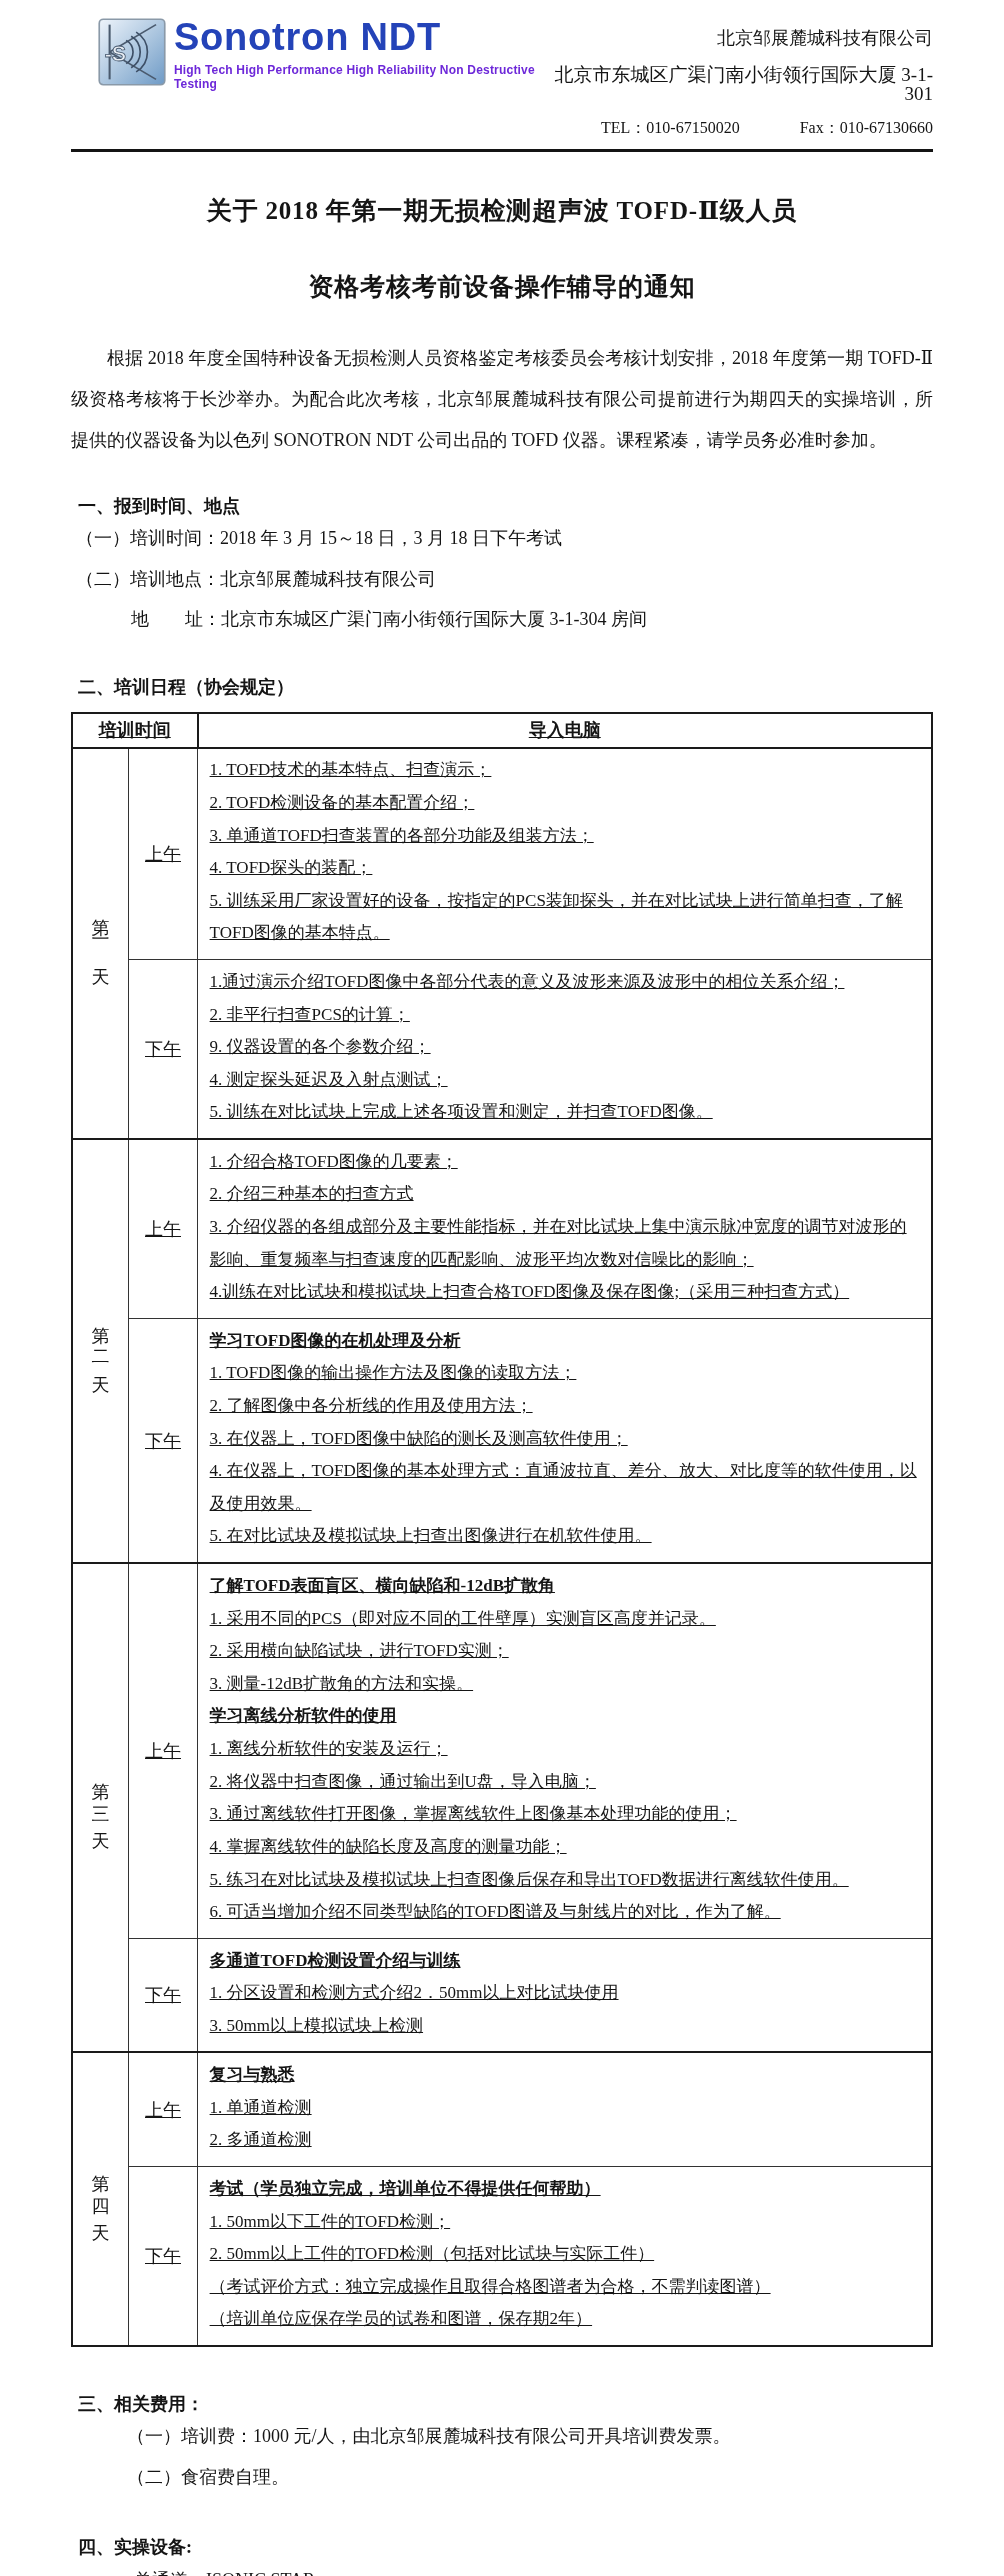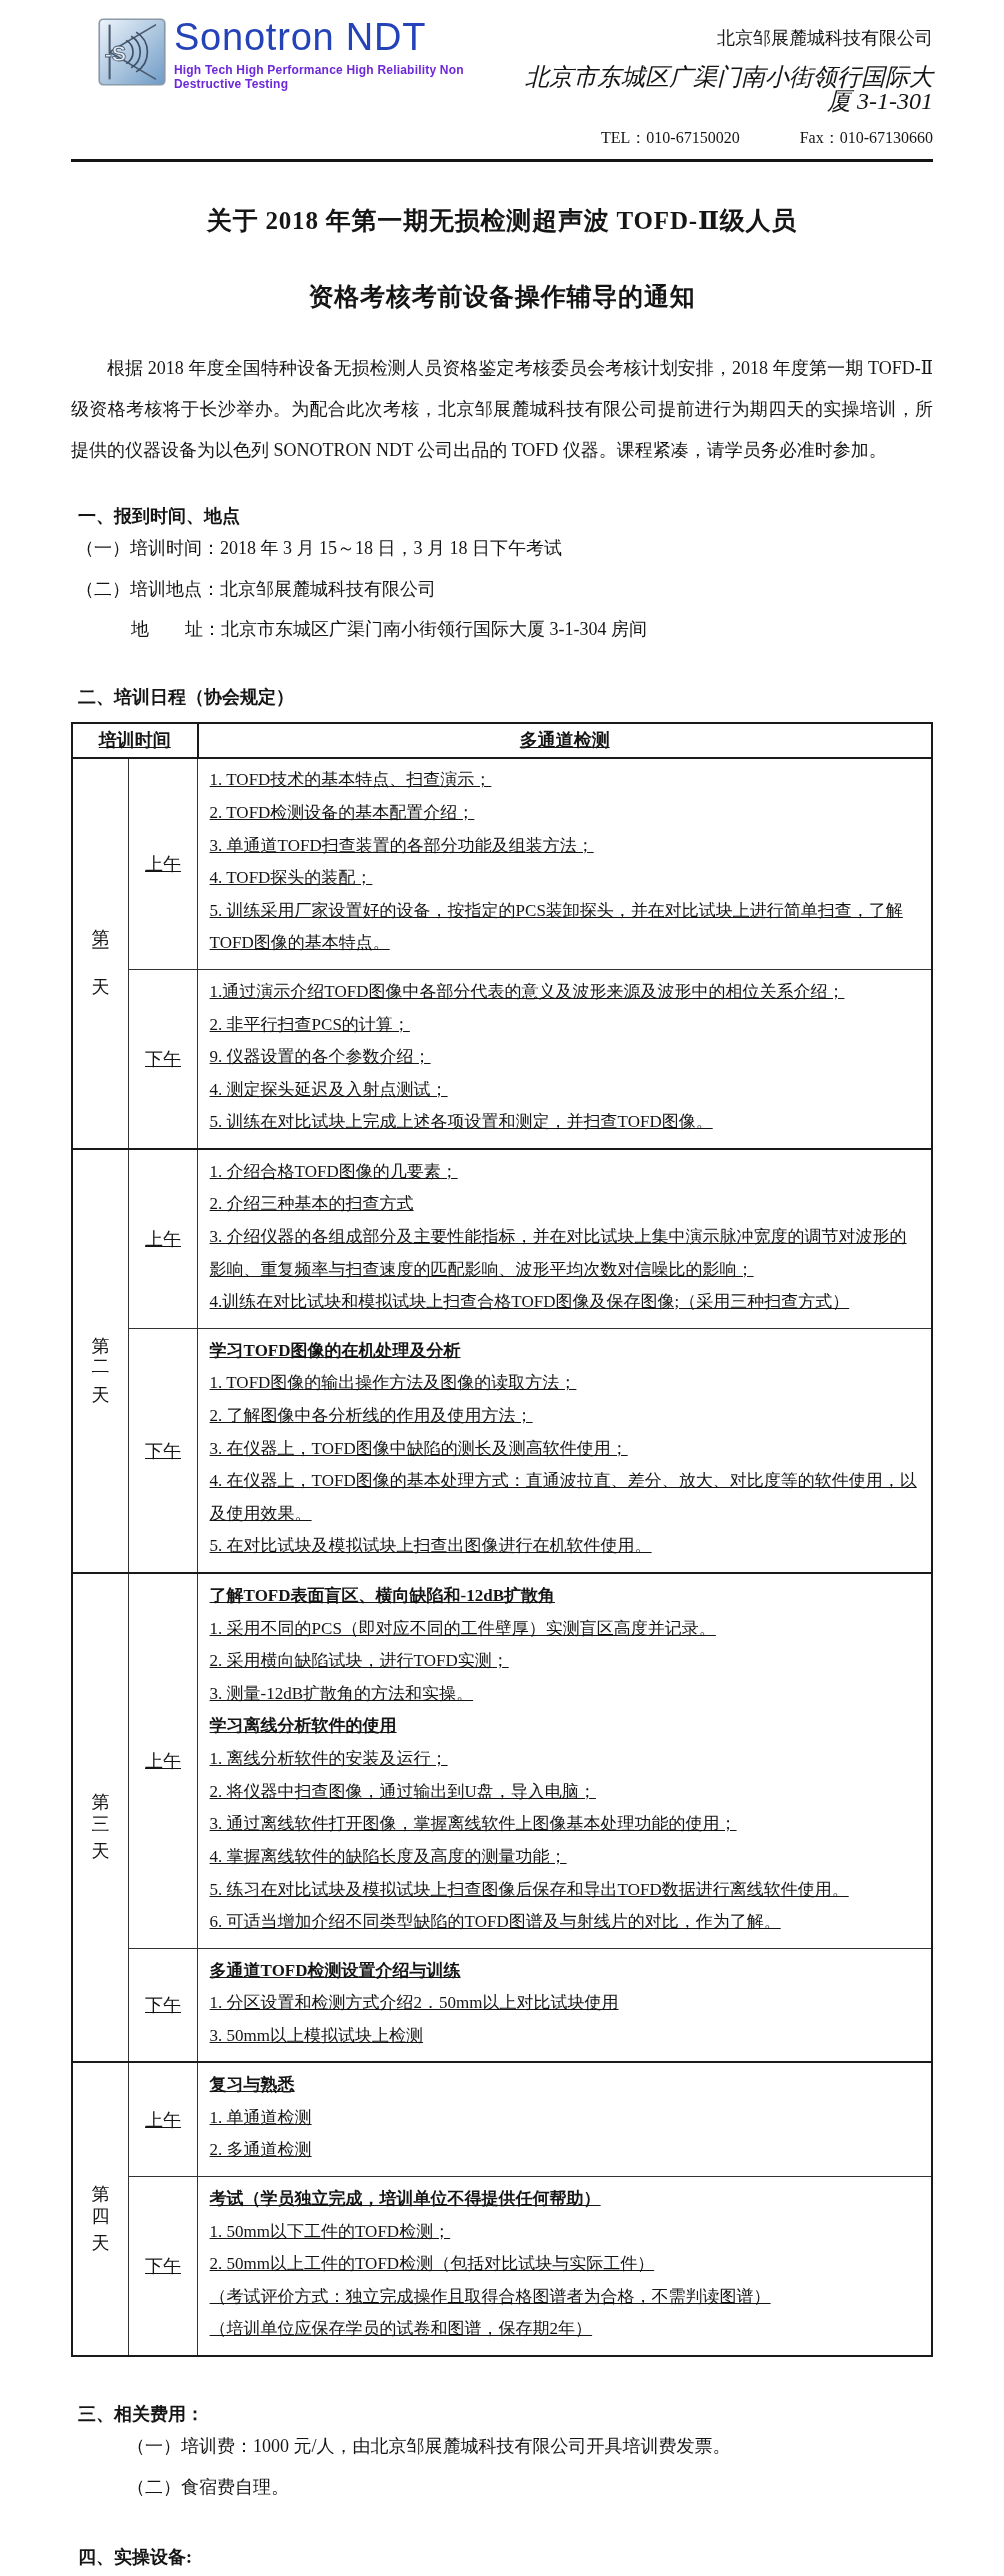--- a/index.html
+++ b/index.html
@@ -8,26 +8,26 @@
     padding:11.6px 71px 0;position:relative;overflow:hidden;
     font-family:"Liberation Serif","DejaVu Serif",serif;color:#151515;background:#fff;
   }
   
   .hdr{display:flex;justify-content:space-between;align-items:flex-start;
        padding:6.6px 0 13.3px;border-bottom:3.3px solid #141414;}
   .logo{display:flex;gap:8.3px;margin-left:26.6px;align-items:flex-start;}
   .logo-icon{width:68px;height:68px;flex:none;}
   .brand-txt{display:flex;flex-direction:column;}
   .brand{font-family:"Liberation Sans","DejaVu Sans",sans-serif;color:#2443b8;
-         font-weight:normal;font-size:38px;line-height:1.02;letter-spacing:0.8px;}
+         font-weight:bold;font-size:38px;line-height:1.02;letter-spacing:0.8px;}
   .tagline{font-family:"Liberation Sans","DejaVu Sans",sans-serif;color:#6d28d9;
            font-weight:bold;font-size:12px;margin-top:5.8px;letter-spacing:0.2px;}
   .coinfo{text-align:right;margin-top:11px;line-height:1;}
   .coinfo .l1{font-size:18px;margin-bottom:17.4px;}
-  .coinfo .l2{font-size:24px;margin-bottom:17.4px;font-style:italic;}
+  .coinfo .l2{font-size:19px;margin-bottom:17.4px;}
   .coinfo .l3{font-size:16px;}
   .tel-gap{display:inline-block;width:60px;}
   
   .title-line{text-align:center;font-weight:bold;font-size:25px;letter-spacing:0.8px;}
   .t1{margin-top:42px;}
   .t2{margin-top:43px;}
   
   .intro{margin-top:35px;font-size:18px;line-height:2.28;text-indent:2em;text-align:justify;}
   .sec-h{font-weight:bold;font-size:18px;margin-left:7px;}
   .s1{margin-top:33px;}
@@ -101,21 +101,21 @@
     <div class="plain-line i1">（二）培训地点：北京邹展麓城科技有限公司</div>
     <div class="plain-line i2">地　　址：北京市东城区广渠门南小街领行国际大厦 3-1-304 房间</div>
   </div>
 
   <div class="s2">
     <div class="sec-h">二、培训日程（协会规定）</div>
     <table class="sched">
       <thead>
         <tr>
           <th colspan="2">培训时间</th>
-          <th>多通道检测</th>
+          <th>导入电脑</th>
         </tr>
       </thead>
       <tbody>
           <tr class="day-first">
             <td rowspan="2" class="day-cell"><span class="day-vert">第一天</span></td>
             <td class="time-cell">上午</td>
             <td class="content-cell">
               <div class="blk-line">1. TOFD技术的基本特点、扫查演示；</div>
               <div class="blk-line">2. TOFD检测设备的基本配置介绍；</div>
               <div class="blk-line">3. 单通道TOFD扫查装置的各部分功能及组装方法；</div>

